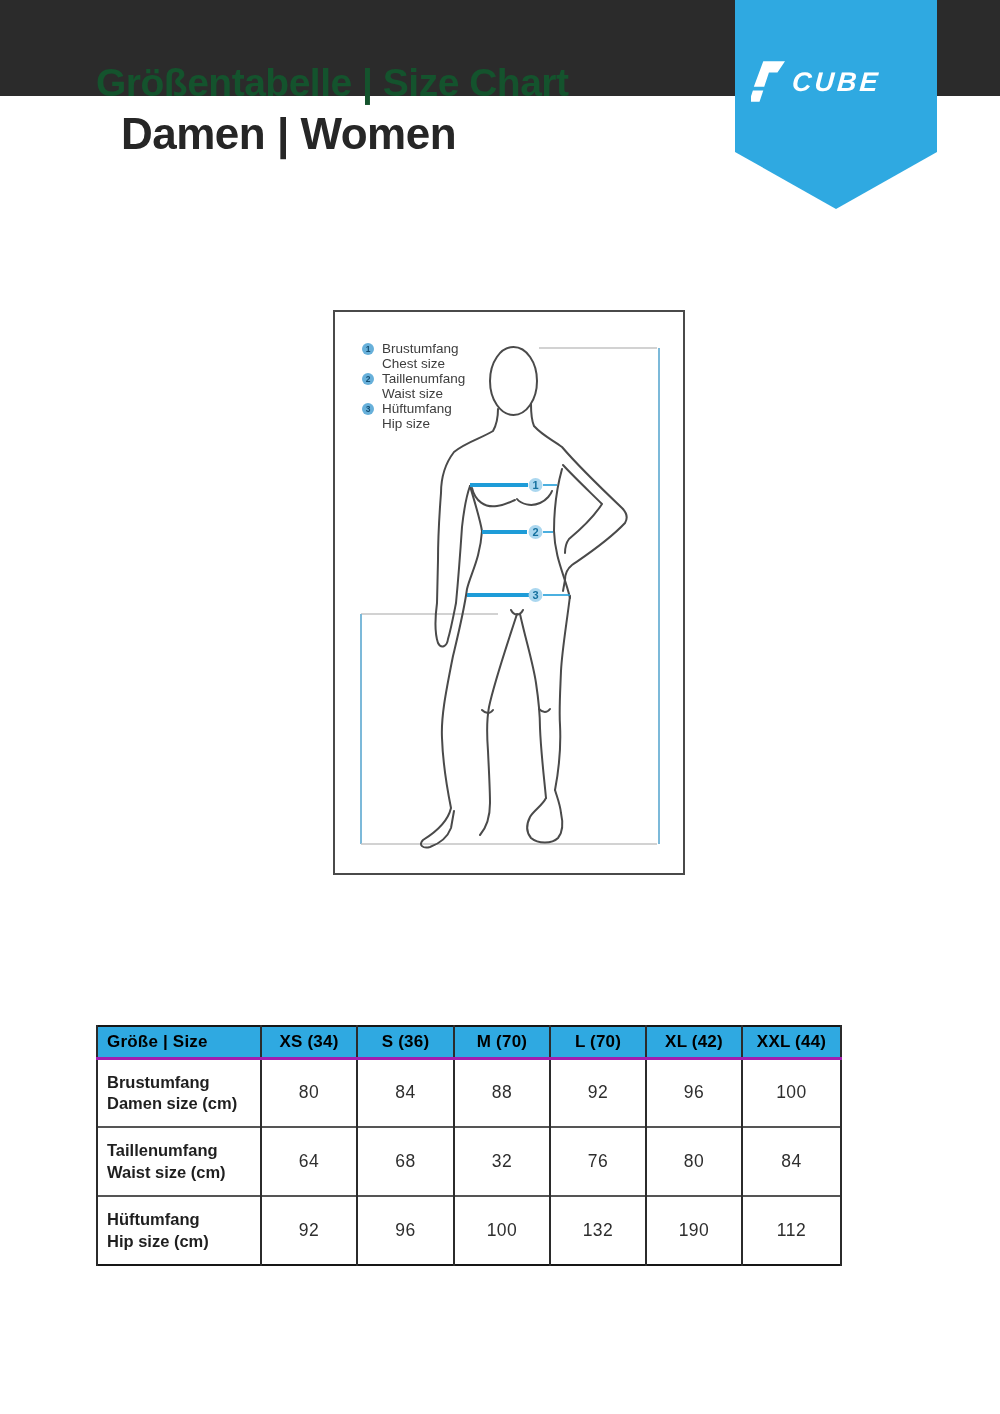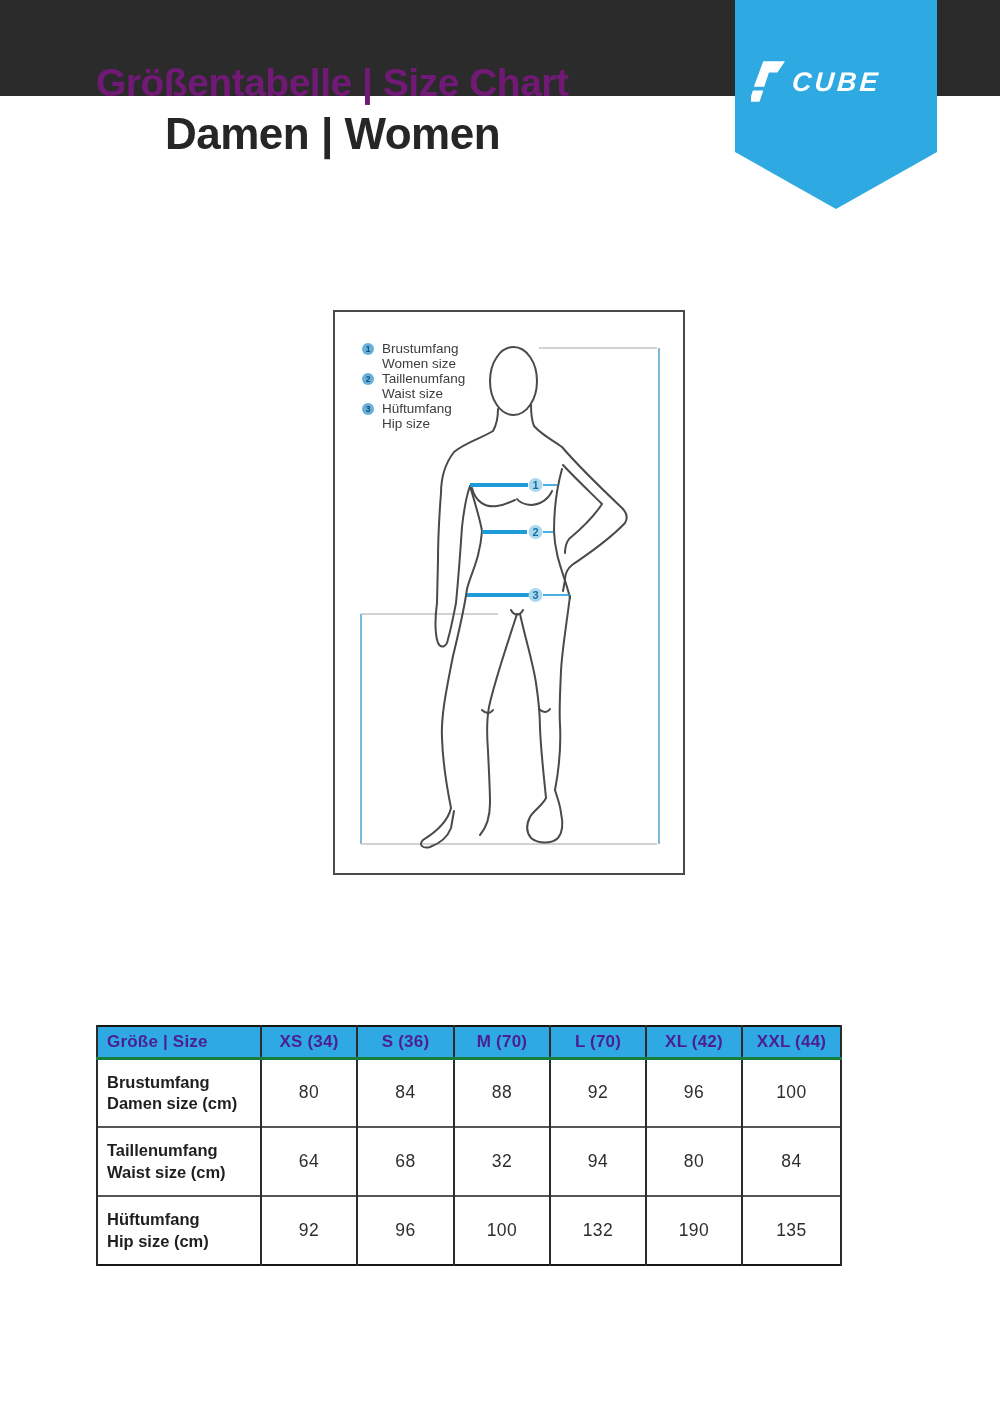--- a/index.html
+++ b/index.html
@@ -6,25 +6,25 @@
   body {
     width:1000px; height:1414px; position:relative; background:#ffffff;
     font-family:"Liberation Sans", sans-serif; overflow:hidden;
     -webkit-font-smoothing:antialiased;
   }
 
   
   .topbar { position:absolute; left:0; top:0; width:1000px; height:96px; background:#2b2b2b; }
   .title1 {
     position:absolute; left:96px; top:63px; font-size:39px; font-weight:bold;
-    color:#701a75; line-height:1; letter-spacing:-0.5px; white-space:nowrap;
+    color:#14532d; line-height:1; letter-spacing:-0.5px; white-space:nowrap;
   }
   .title2 {
     position:absolute; left:121px; top:112px; font-size:44px; font-weight:bold;
-    color:#262626; line-height:1; letter-spacing:-0.5px; white-space:nowrap;margin-left:44px;
+    color:#262626; line-height:1; letter-spacing:-0.5px; white-space:nowrap;
   }
 
   
   .ribbon { position:absolute; left:735px; top:0; width:202px; height:209px; }
   .ribbon svg.pennant { position:absolute; left:0; top:0; }
   .logo { position:absolute; left:16px; top:60px; display:flex; align-items:center; gap:7px; }
   .logo-text {
     color:#ffffff; font-weight:bold; font-style:italic; font-size:27px;
     letter-spacing:3px; transform:skewX(-4deg); line-height:1;
   }
@@ -54,22 +54,22 @@
 
   
   .size-table {
     position:absolute; left:96px; top:1025px; width:744px;
     border-collapse:collapse; table-layout:fixed;
     border:2px solid #161616;
   }
   .size-table th, .size-table td { border-left:2px solid #2b2b2b; border-right:2px solid #2b2b2b; }
   .size-table thead tr { height:32px; }
   .size-table th {
-    background:#2fa9e1; color:#4c1d95; font-size:17px; font-weight:bold;
-    text-align:center; border-bottom:3px solid #15803d; letter-spacing:0.2px;
+    background:#2fa9e1; color:#000000; font-size:17px; font-weight:bold;
+    text-align:center; border-bottom:3px solid #a21caf; letter-spacing:0.2px;
   }
   .size-table th.c0 { text-align:left; padding-left:9px; }
   .size-table tbody tr { height:69px; }
   .size-table td { border-top:2px solid #555555; background:#ffffff; }
   .size-table td.lab { text-align:left; padding-left:9px; color:#1f1f1f; }
   .lab-line { font-size:16.5px; font-weight:bold; line-height:1.28; }
   .size-table td.val { text-align:center; font-size:17.5px; color:#2e2e2e; letter-spacing:0.5px;margin-left:20px; }
 </style>
 </head>
 <body>
@@ -136,21 +136,21 @@
       <circle class="mhalo" cx="200.5" cy="283" r="7"></circle>
       <text class="mdigit" x="200.5" y="287">3</text>
     </g>
   </svg>
 
   <div class="legend">
     <div class="leg-item">
       <span class="leg-badge">1</span>
       <span class="leg-texts">
         <div>Brustumfang</div>
-        <div>Women size</div>
+        <div>Chest size</div>
       </span>
     </div>
     <div class="leg-item">
       <span class="leg-badge">2</span>
       <span class="leg-texts">
         <div>Taillenumfang</div>
         <div>Waist size</div>
       </span>
     </div>
     <div class="leg-item">
@@ -198,30 +198,30 @@
       <td class="val">100</td>
     </tr>
     <tr>
       <td class="lab">
         <div class="lab-line">Taillenumfang</div>
         <div class="lab-line">Waist size (cm)</div>
       </td>
       <td class="val">64</td>
       <td class="val">68</td>
       <td class="val">32</td>
-      <td class="val">94</td>
+      <td class="val">76</td>
       <td class="val">80</td>
       <td class="val">84</td>
     </tr>
     <tr>
       <td class="lab">
         <div class="lab-line">Hüftumfang</div>
         <div class="lab-line">Hip size (cm)</div>
       </td>
       <td class="val">92</td>
       <td class="val">96</td>
       <td class="val">100</td>
       <td class="val">132</td>
       <td class="val">190</td>
-      <td class="val">135</td>
+      <td class="val">112</td>
     </tr>
   </tbody>
 </table>
 
 </body></html>

